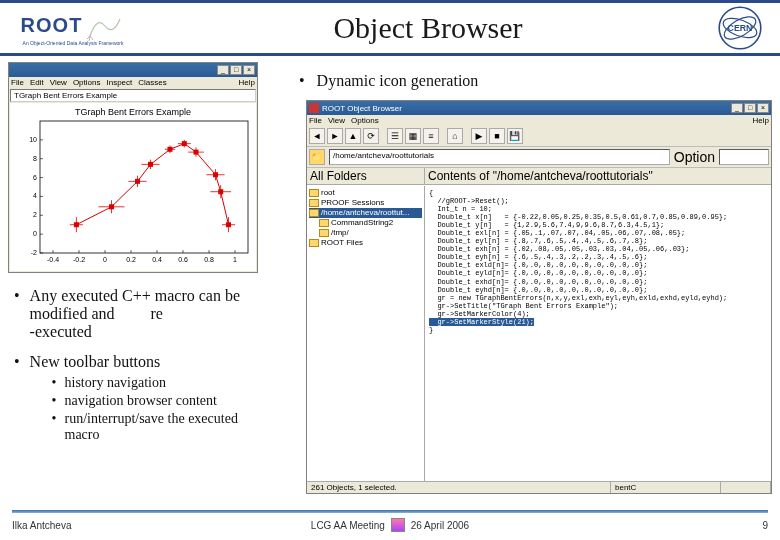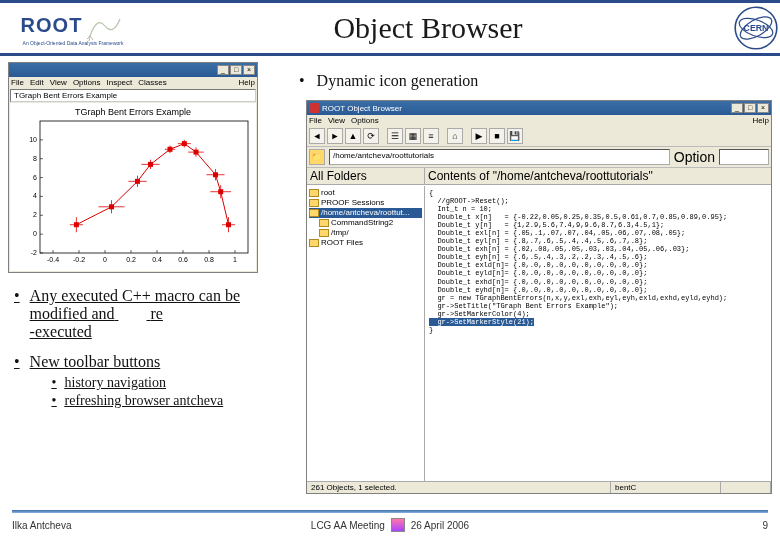--- a/index.html
+++ b/index.html
@@ -53,21 +53,21 @@
     text-align: center;
     font-size: 30px;
     color: #1a1a1a;
     font-weight: normal;
   }
   .cern-logo {
     width: 64px;
     height: 50px;
     display: flex;
     align-items: center;
-    justify-content: flex-end;
+    justify-content: flex-start;
   }
   .cern-logo svg { width: 48px; height: 48px; }
   .content {
     display: flex;
     height: 444px;
     padding: 6px 8px 6px 8px;
     gap: 23px;
   }
   .left-col {
     width: 258px;
@@ -126,21 +126,21 @@
     background: #fff;
     height: 168px;
     margin: 1px;
     position: relative;
   }
   .bullets {
     margin-top: 14px;
     font-size: 16px;
     color: #111;
   }
-  .bullets ul { list-style: none; padding-left: 6px; text-decoration: underline; }
+  .bullets ul { list-style: none; padding-left: 6px; }
   .bullets > ul > li { margin-bottom: 12px; display: flex; }
   .bullets > ul > li::before {
     content: "•";
     margin-right: 10px;
     font-size: 16px;
   }
   .bullets ul ul { margin-top: 4px; padding-left: 22px; font-size: 14px; }
   .bullets ul ul li { margin-bottom: 2px; display: flex; }
   .bullets ul ul li::before {
     content: "•";
@@ -428,21 +428,24 @@
           </span>
         </li>
         <li>
           <span>
             <span>New toolbar buttons</span>
             <ul>
               <li>
                   <span>history navigation</span>
                 </li>
               <li>
-                  <span>refreshing browser antcheva</span>
+                  <span>navigation browser content</span>
+                </li>
+              <li>
+                  <span>run/interrupt/save the executed macro</span>
                 </li>
             </ul>
           </span>
         </li>
       </ul>
     </div>
   </div>
 
   <div class="right-col">
     <div class="top-bullet">

